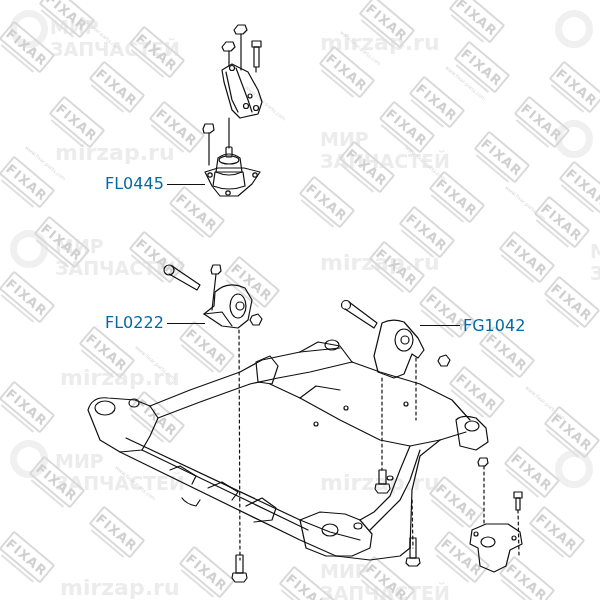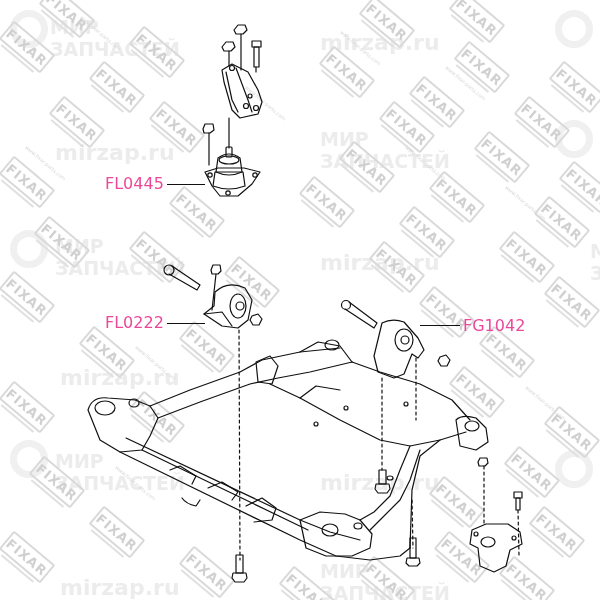--- a/index.html
+++ b/index.html
@@ -32,21 +32,21 @@
     position: absolute; color: #ececec; font-size: 22px; font-weight: bold;
     font-family: "DejaVu Sans", sans-serif;
   }
   .wm-circle {
     position: absolute; width: 38px; height: 38px; border-radius: 50%;
     border: 7px solid #f0f0f0; box-sizing: border-box;
   }
   svg.drawing { position: absolute; left: 0; top: 0; }
   .part-label {
     position: absolute; font-family: "DejaVu Sans", sans-serif;
-    font-size: 16px; color: #ec4899; letter-spacing: 0px;
+    font-size: 16px; color: #0369a1; letter-spacing: 0px;
   }
   .leader { position: absolute; height: 1px; background: #111111; }
 </style>
 </head>
 <body>
 
 <div id="canvas">
 
   <div class="wm-layer">
 

